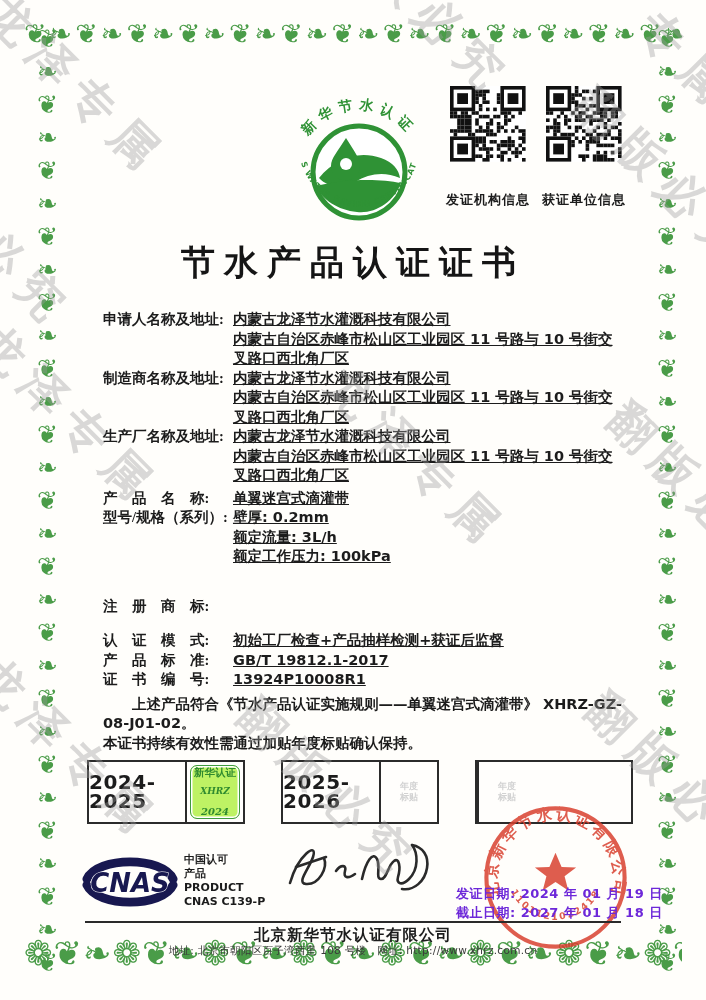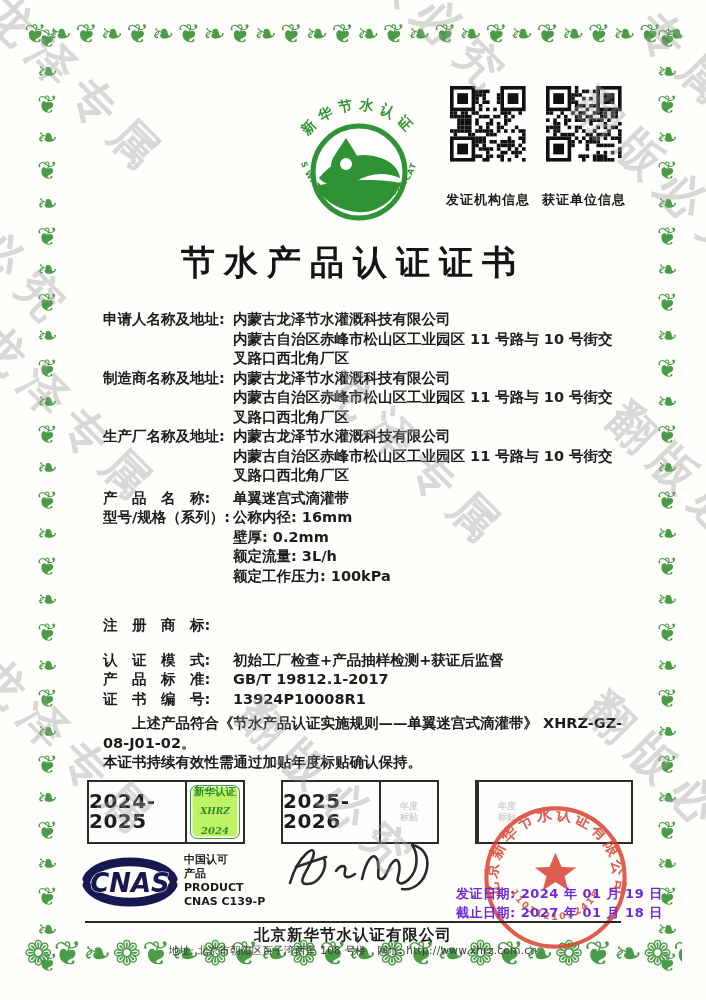--- a/index.html
+++ b/index.html
@@ -26,22 +26,22 @@
   .qr-block{position:absolute;left:448px;top:86px;z-index:3;display:flex;gap:16px;}
   .qr-col{width:80px;display:flex;flex-direction:column;align-items:center;gap:19px;}
   .qr-label{margin-top:6px;font-size:13px;font-weight:bold;letter-spacing:1px;white-space:nowrap;}
   
   .title{position:absolute;left:0;right:0;top:240px;text-align:center;z-index:3;
     font-size:34px;font-weight:bold;letter-spacing:9px;color:#151515;}
   
   .fields{position:absolute;left:103px;top:310px;width:530px;z-index:3;
     font-size:14.5px;font-weight:bold;line-height:19.5px;}
   .frow{display:flex;align-items:flex-start;}
-  .flabel{width:127px;flex:0 0 127px;white-space:nowrap;}
-  .fvalue{margin-left:3px;}
+  .flabel{width:127px;flex:0 0 127px;white-space:nowrap;font-family:Liberation Serif, serif;}
+  .fvalue{margin-left:3px;text-decoration:underline;}
   .gap-sm{margin-top:3px;}
   .gap-md{margin-top:30px;}
   .gap-xs{margin-top:15px;}
   .statement{margin-top:5px;}
   .statement .s1{text-indent:2em;}
   
   .year-row{display:flex;gap:36px;margin-top:7px;margin-left:-16px;}
   .ybox{width:164px;height:60px;border:2px solid #2b2b2b;display:flex;background:rgba(255,255,255,.25);}
   .ybox .yr{flex:1;display:flex;align-items:center;justify-content:center;
     font-size:20px;font-weight:bold;letter-spacing:.5px;}
@@ -450,21 +450,20 @@
     </div>
     <div class="frow gap-sm">
       <div class="flabel">产　品　名　称:</div>
       <div class="fvalue">
         <div>单翼迷宫式滴灌带</div>
       </div>
     </div>
     <div class="frow">
       <div class="flabel">型号/规格（系列）:</div>
       <div class="fvalue">
-        <div>公称内径: 16mm</div>
         <div>壁厚: 0.2mm</div>
         <div>额定流量: 3L/h</div>
         <div>额定工作压力: 100kPa</div>
       </div>
     </div>
     <div class="frow gap-md">
       <div class="flabel">注　册　商　标:</div>
       <div class="fvalue">
         <div></div>
       </div>

